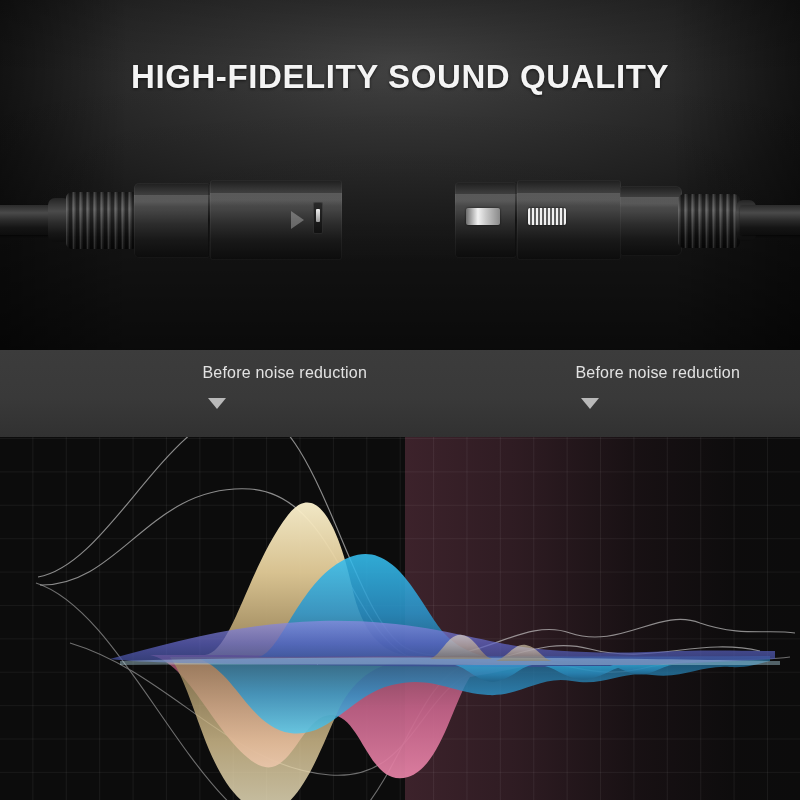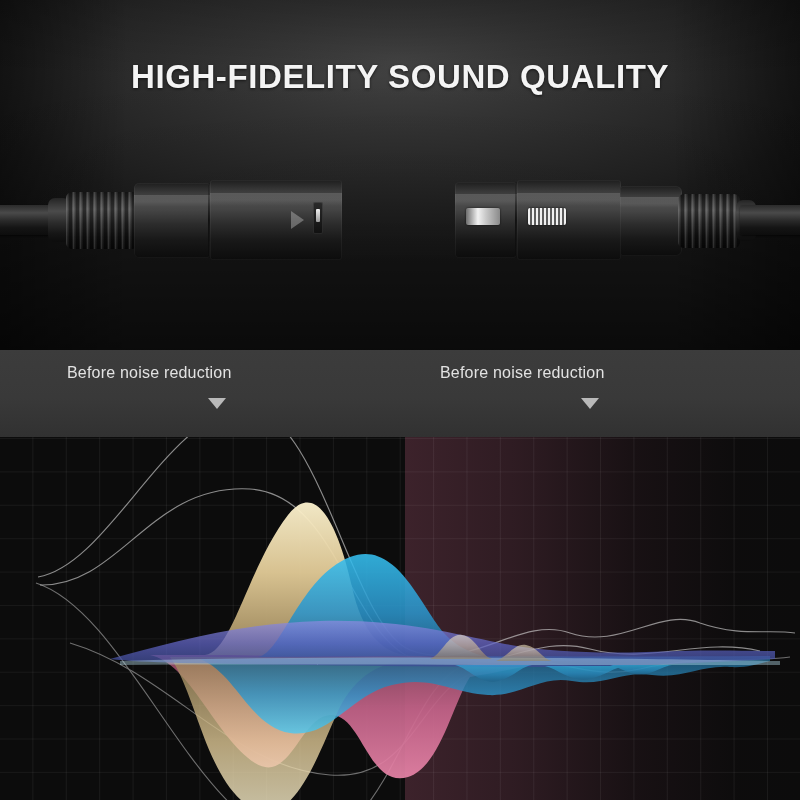--- a/index.html
+++ b/index.html
@@ -63,21 +63,21 @@
         border-left:13px solid rgba(200,200,200,.40);}
   .latch-btn{position:absolute;border-radius:2px;
         background:linear-gradient(to bottom,#2a2a2a,#101010);
         box-shadow:inset 0 0 0 1px rgba(255,255,255,.10);}
   .latch-dot{position:absolute;border-radius:1px;
         background:linear-gradient(to bottom,#efefef,#9a9a9a);}
 
   
   .band{position:absolute;left:0;top:350px;width:800px;height:87px;
         background:linear-gradient(to bottom,#3c3c3c 0%,#393939 55%,#313131 100%);}
-  .band-label{position:absolute;top:14px;width:300px;text-align:left;
+  .band-label{position:absolute;top:14px;width:300px;text-align:right;
         color:#e2e2e2;font-size:16px;letter-spacing:.2px;}
   .bl-left{left:67px;} .bl-right{left:440px;}
   .tri{position:absolute;top:48px;width:0;height:0;
         border-left:9px solid transparent;border-right:9px solid transparent;
         border-top:11px solid #b9b9b9;}
   .tri-left{left:208px;} .tri-right{left:581px;}
 
   
   .panel{position:absolute;left:0;top:437px;width:800px;height:363px;
          background:#0c0c0c;overflow:hidden;}

